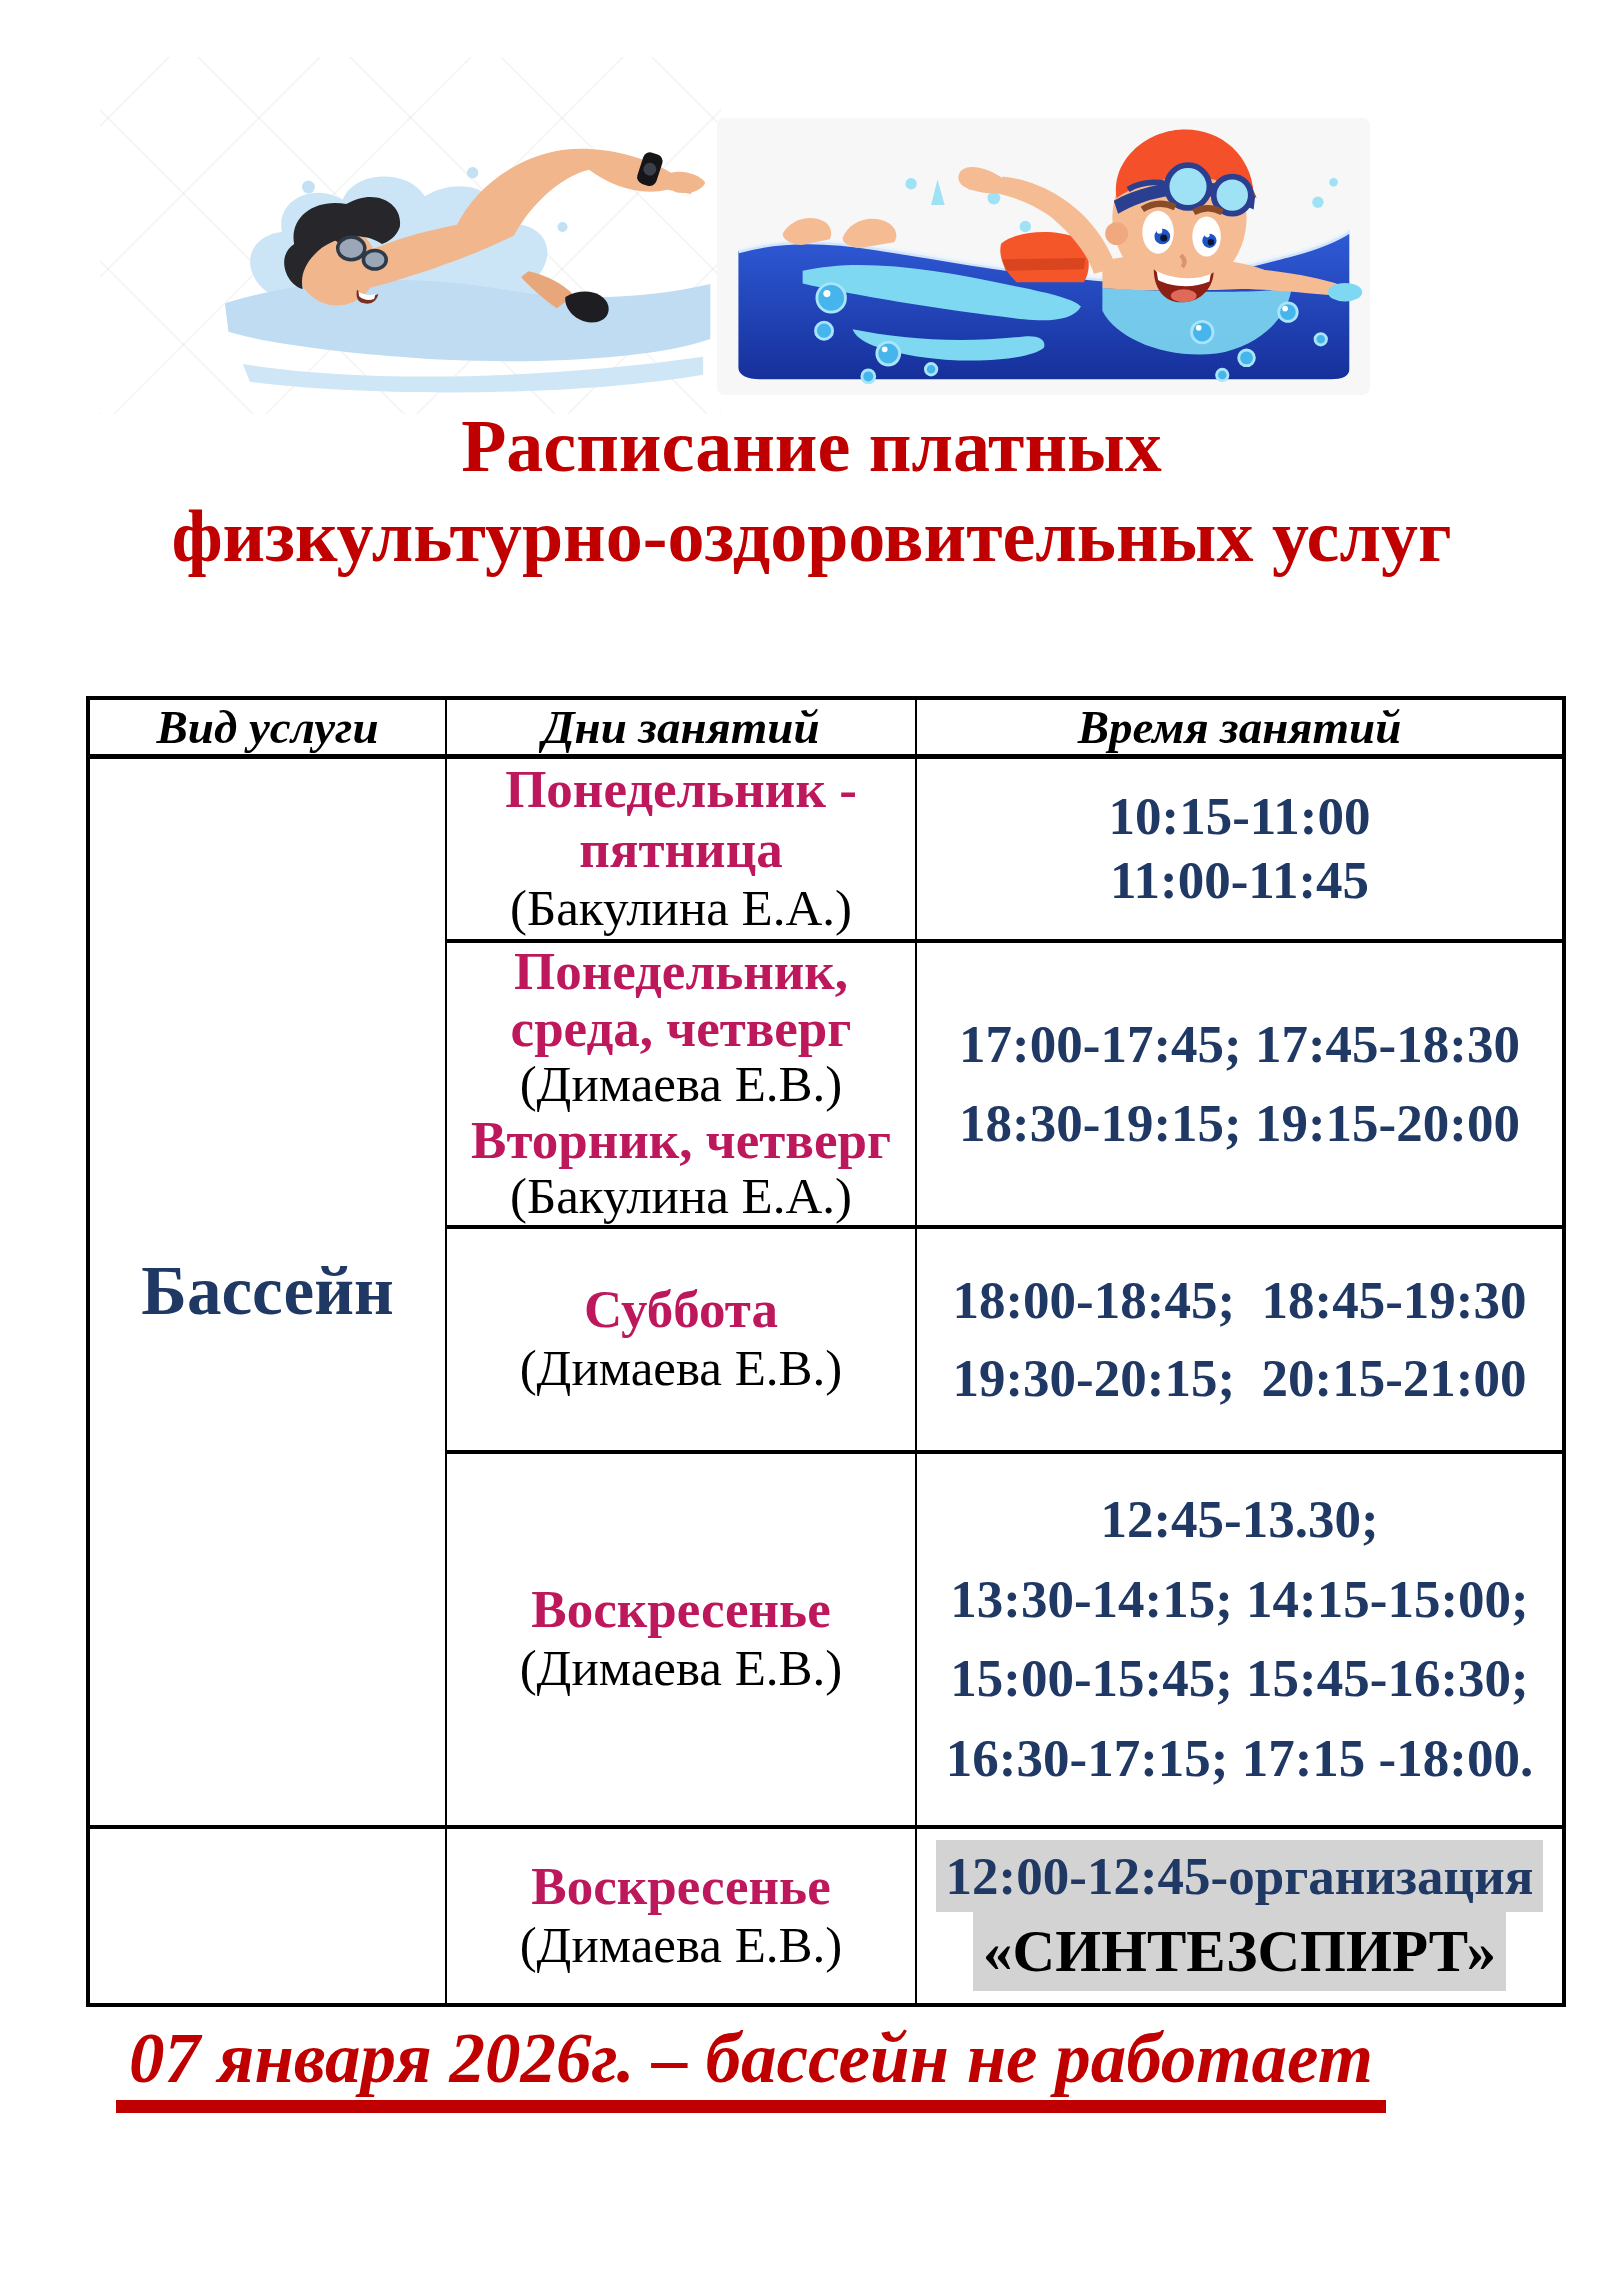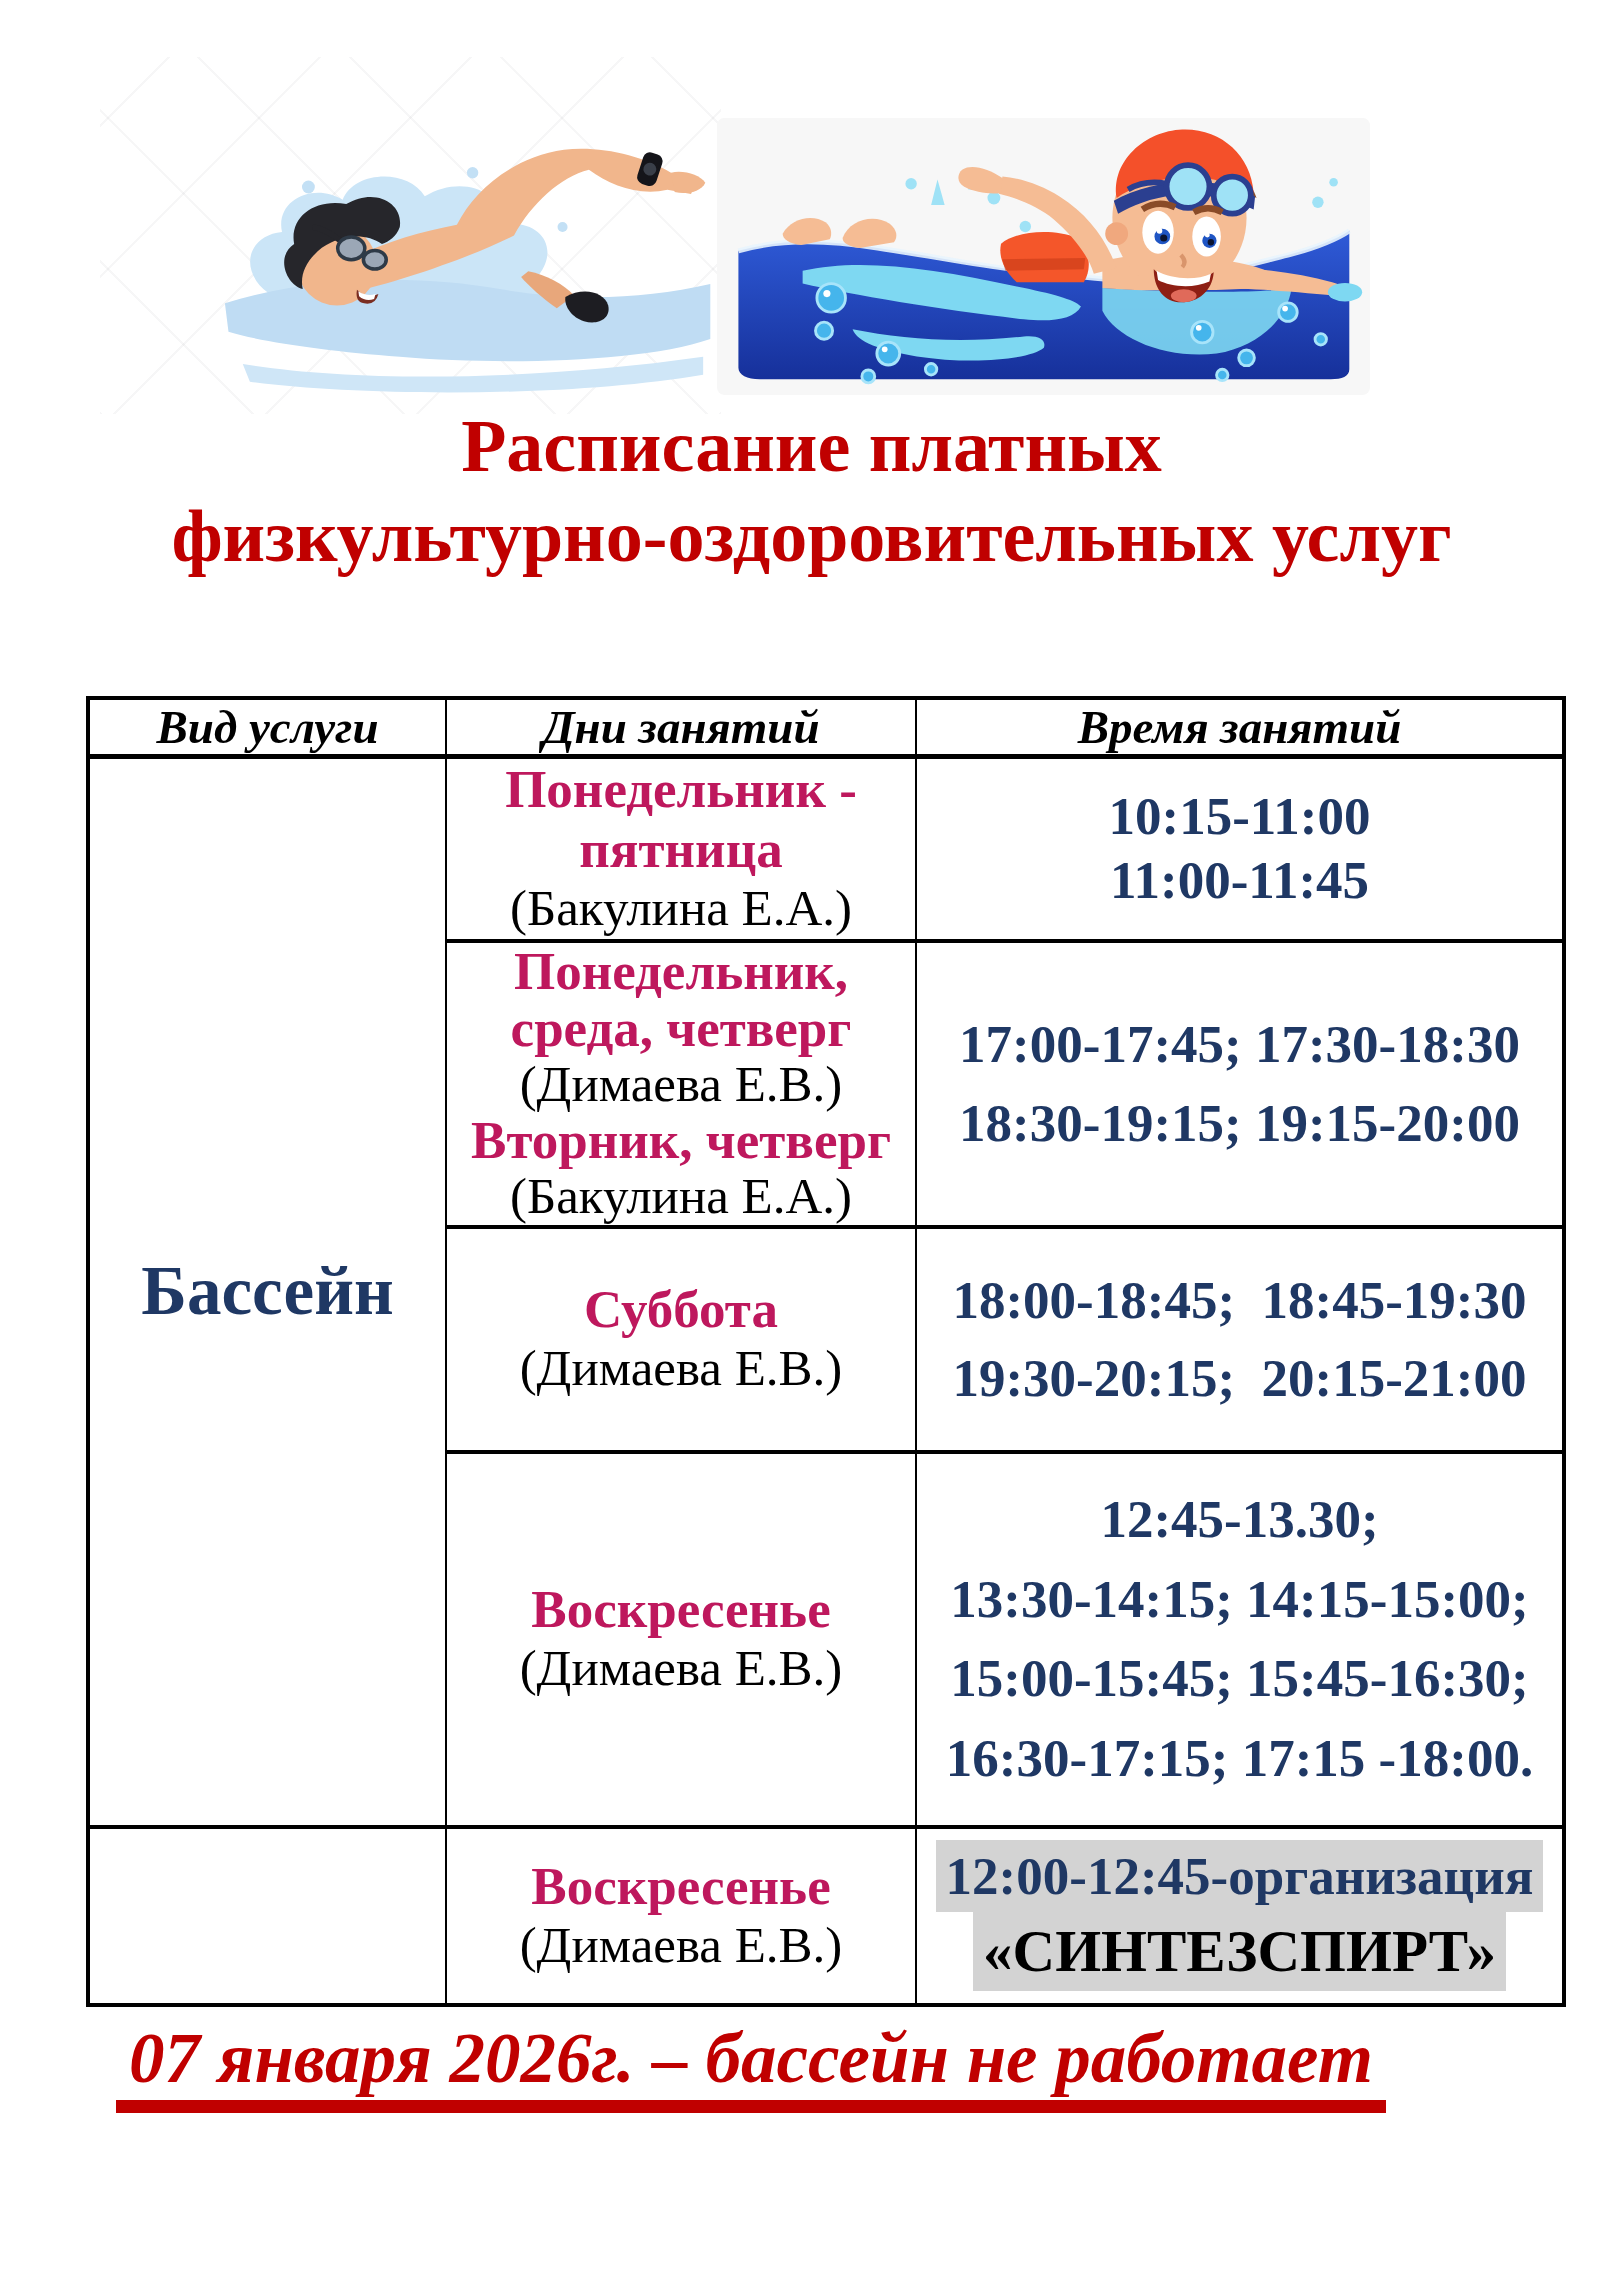--- a/index.html
+++ b/index.html
@@ -198,21 +198,21 @@
       </tr>
       <tr class="rh1">
         <td>
           <div class="day-b">Понедельник,</div>
           <div class="day-b">среда, четверг</div>
           <div class="day-r">(Димаева Е.В.)</div>
           <div class="day-b">Вторник, четверг</div>
           <div class="day-r">(Бакулина Е.А.)</div>
         </td>
         <td class="lh-mid">
-          <div class="time">17:00-17:45; 17:30-18:30</div>
+          <div class="time">17:00-17:45; 17:45-18:30</div>
           <div class="time">18:30-19:15; 19:15-20:00</div>
         </td>
       </tr>
       <tr class="rh2">
         <td>
           <div class="day-b">Суббота</div>
           <div class="day-r">(Димаева Е.В.)</div>
         </td>
         <td class="lh-mid">
           <div class="time">18:00-18:45;&nbsp; 18:45-19:30</div>

